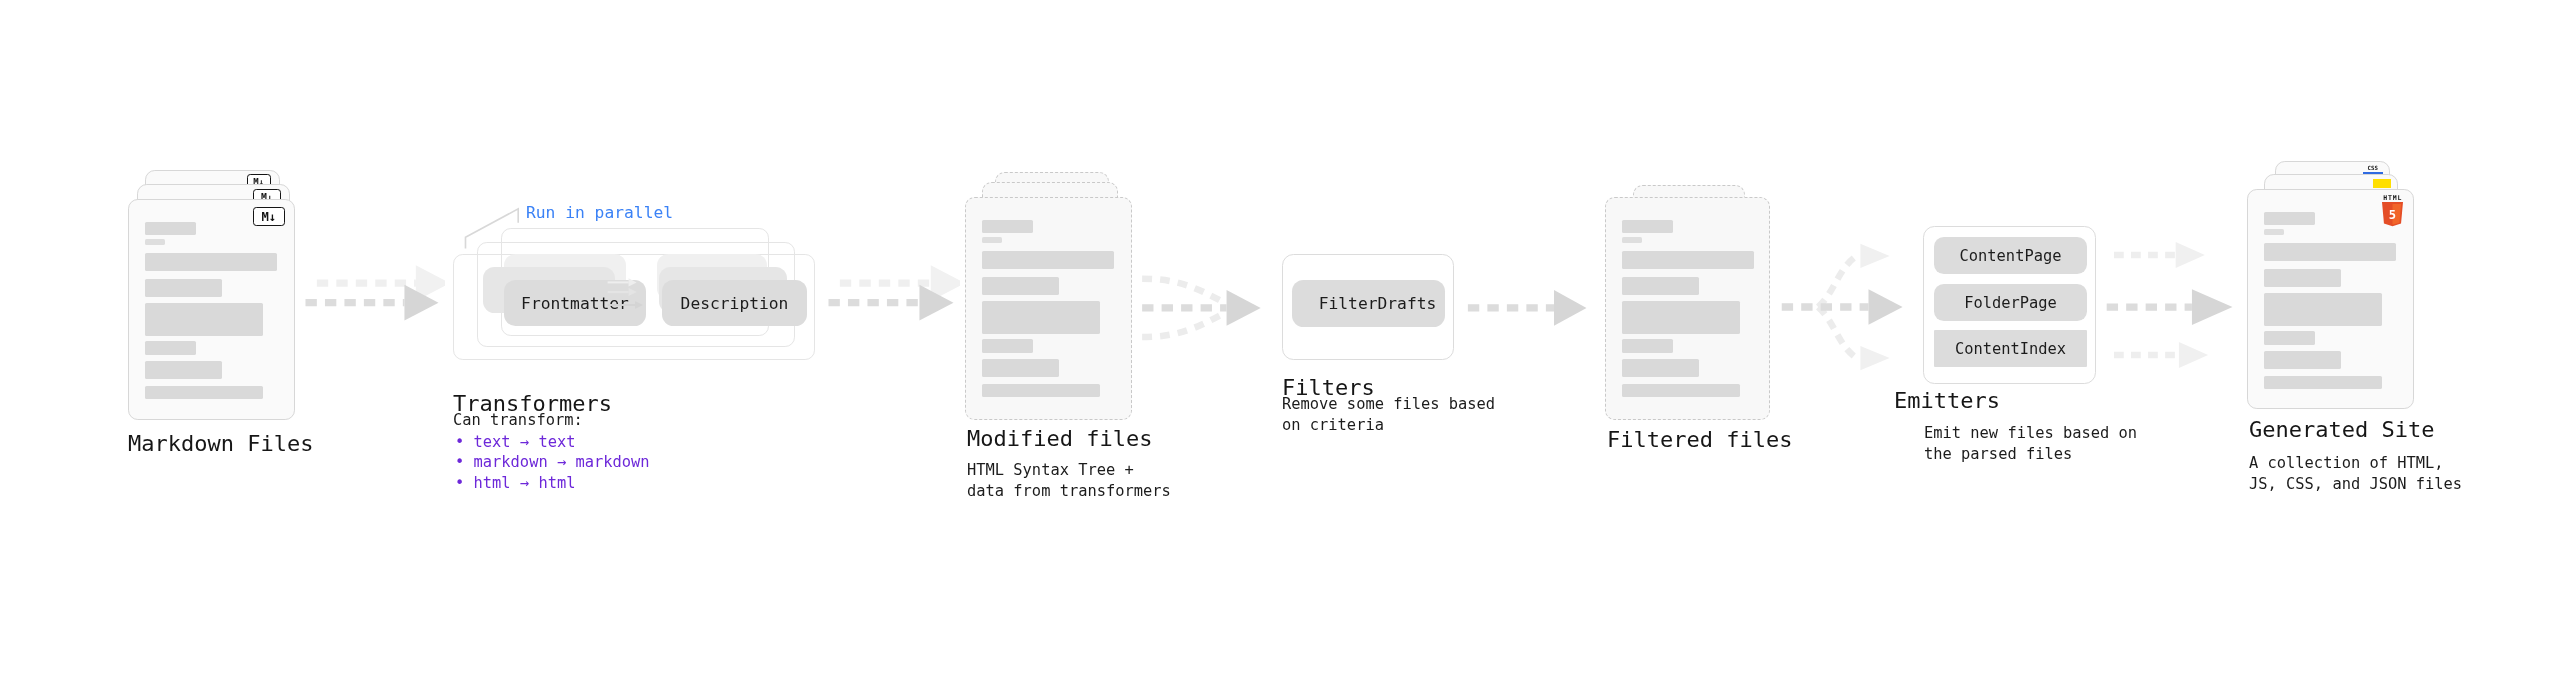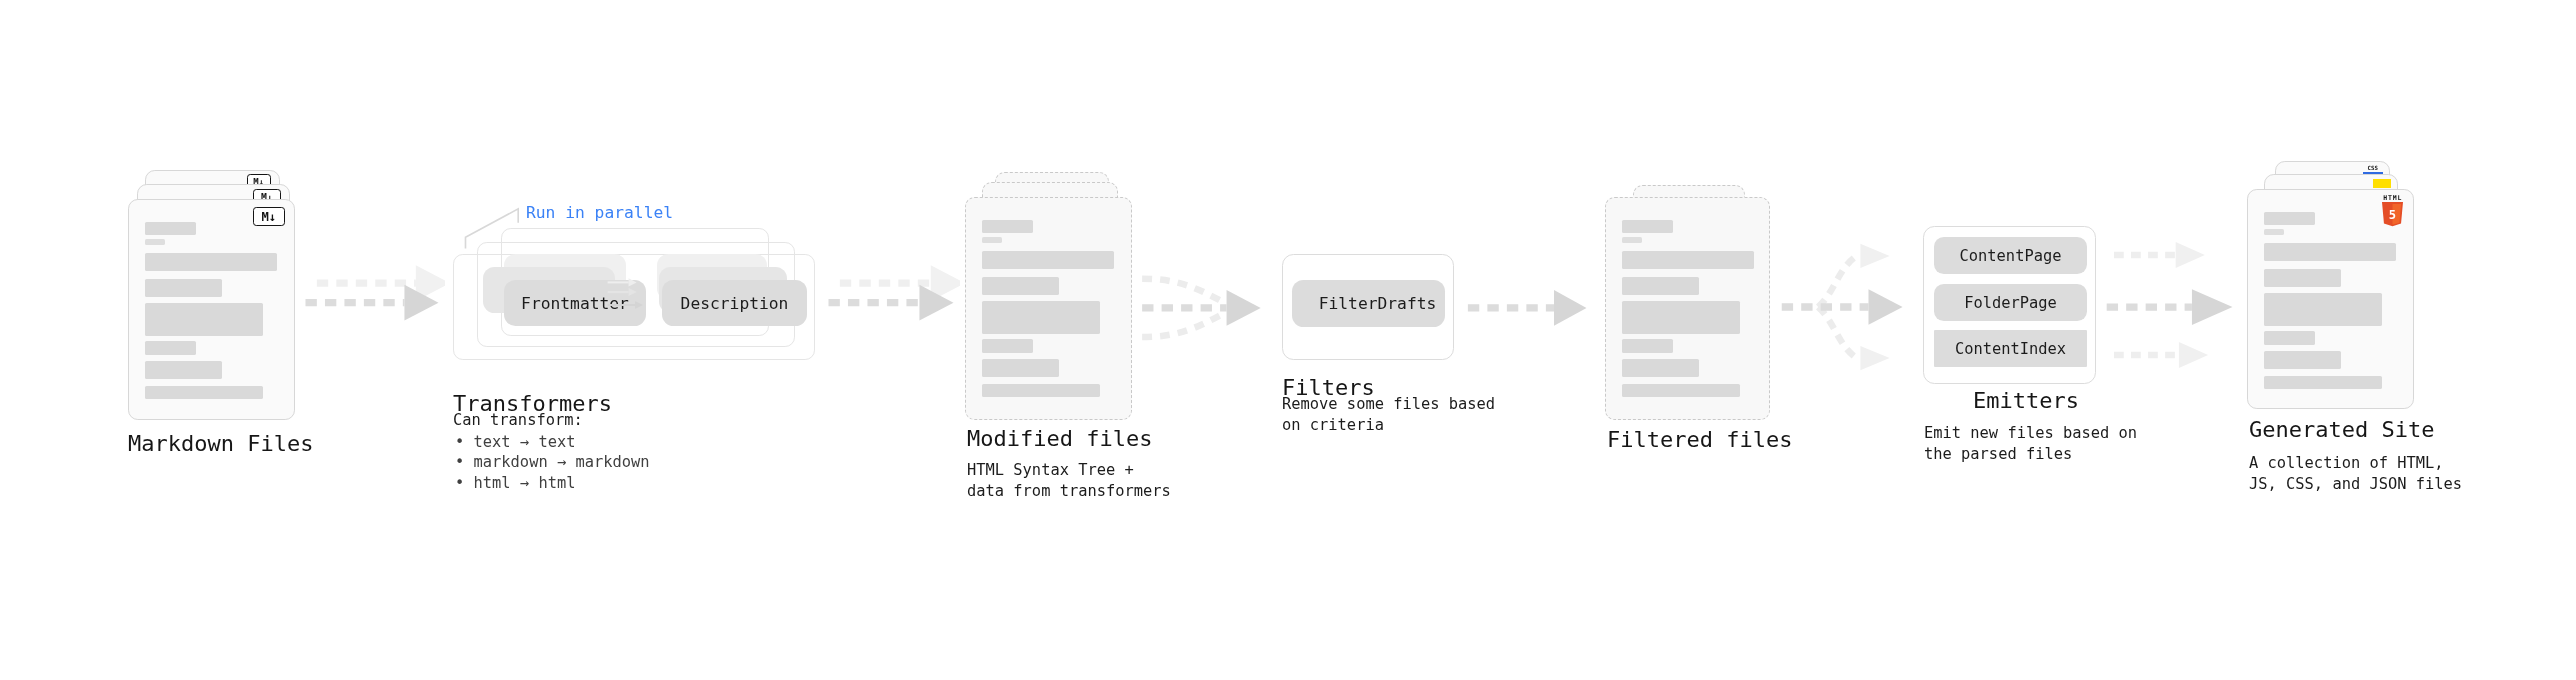--- a/index.html
+++ b/index.html
@@ -27,21 +27,21 @@
   .pill{position:absolute;background:#dcdcdc;border-radius:11.4px;display:flex;align-items:center;justify-content:center;
         font-size:16.3px;color:#1c1c1c;box-sizing:border-box;white-space:nowrap;}
   .pill.g1{background:#e6e6e6;}
   .pill.g2{background:#f0f0f0;}
   
   .tbox{position:absolute;border:1.6px solid #e5e5e5;border-radius:9.8px;box-sizing:border-box;background:transparent;}
   
   .cbox{position:absolute;background:#ffffff;border:1.6px solid #dcdcdc;border-radius:11.4px;box-sizing:border-box;}
   .title{position:absolute;font-size:22px;line-height:24.4px;color:#161616;white-space:nowrap;}
   .caption{position:absolute;font-size:15.4px;line-height:21px;color:#1c1c1c;white-space:pre-line;}
-  .blist{position:absolute;font-size:15.4px;line-height:20.3px;color:#404040;}
+  .blist{position:absolute;font-size:15.4px;line-height:20.3px;color:#6d28d9;}
   .note{position:absolute;font-size:16.3px;color:#3b82f6;white-space:nowrap;}
   svg.abs{display:block;}
   
   .css-badge{position:absolute;right:6.5px;top:3.3px;width:19.5px;text-align:center;font-size:5.7px;font-weight:bold;
              color:#111;border-bottom:2.4px solid #2f6ae1;line-height:6.5px;}
   .js-badge{position:absolute;right:6.5px;top:4.1px;width:18px;height:9px;background:#ffdf00;}
   .html5{position:absolute;right:9.8px;top:4.1px;width:21px;text-align:center;}
   .html5 .word{font-size:6.5px;font-weight:bold;letter-spacing:0.8px;color:#111;line-height:8.1px;}
 </style>
 </head>
@@ -208,21 +208,21 @@
     <div class="cbox" style="left:1923px;top:226px;width:173px;height:158px;"></div>
     <div class="pill" style="left:1934px;top:237px;width:153px;height:37px;border-radius:9.8px;font-size:15.4px;">
         <span>ContentPage</span>
       </div>
     <div class="pill" style="left:1934px;top:284px;width:153px;height:37px;border-radius:9.8px;font-size:15.4px;">
         <span>FolderPage</span>
       </div>
     <div class="pill" style="left:1934px;top:330px;width:153px;height:37px;border-radius:1px;font-size:15.4px;">
         <span>ContentIndex</span>
       </div>
-    <div class="title" style="left:1973px;top:389px;">Emitters</div>
+    <div class="title" style="left:1894px;top:389px;">Emitters</div>
     <div class="caption" style="left:1924px;top:423px;">Emit new files based on
 the parsed files</div>
   </div>
 
   <svg class="abs" style="left:2101px;top:234px;" width="138" height="138" viewBox="0 0 170 170">
     <line x1="16" y1="26" x2="92" y2="26" stroke="#eeeeee" stroke-width="8" stroke-dasharray="12 9"></line>
     <polygon points="92,10 128,26 92,42" fill="#f0f0f0"></polygon>
     <line x1="7" y1="90" x2="112" y2="90" stroke="#dcdcdc" stroke-width="9" stroke-dasharray="14 10"></line>
     <polygon points="112,68 162,90 112,112" fill="#d6d6d6"></polygon>
     <line x1="16" y1="149" x2="96" y2="149" stroke="#eeeeee" stroke-width="8" stroke-dasharray="12 9"></line>

